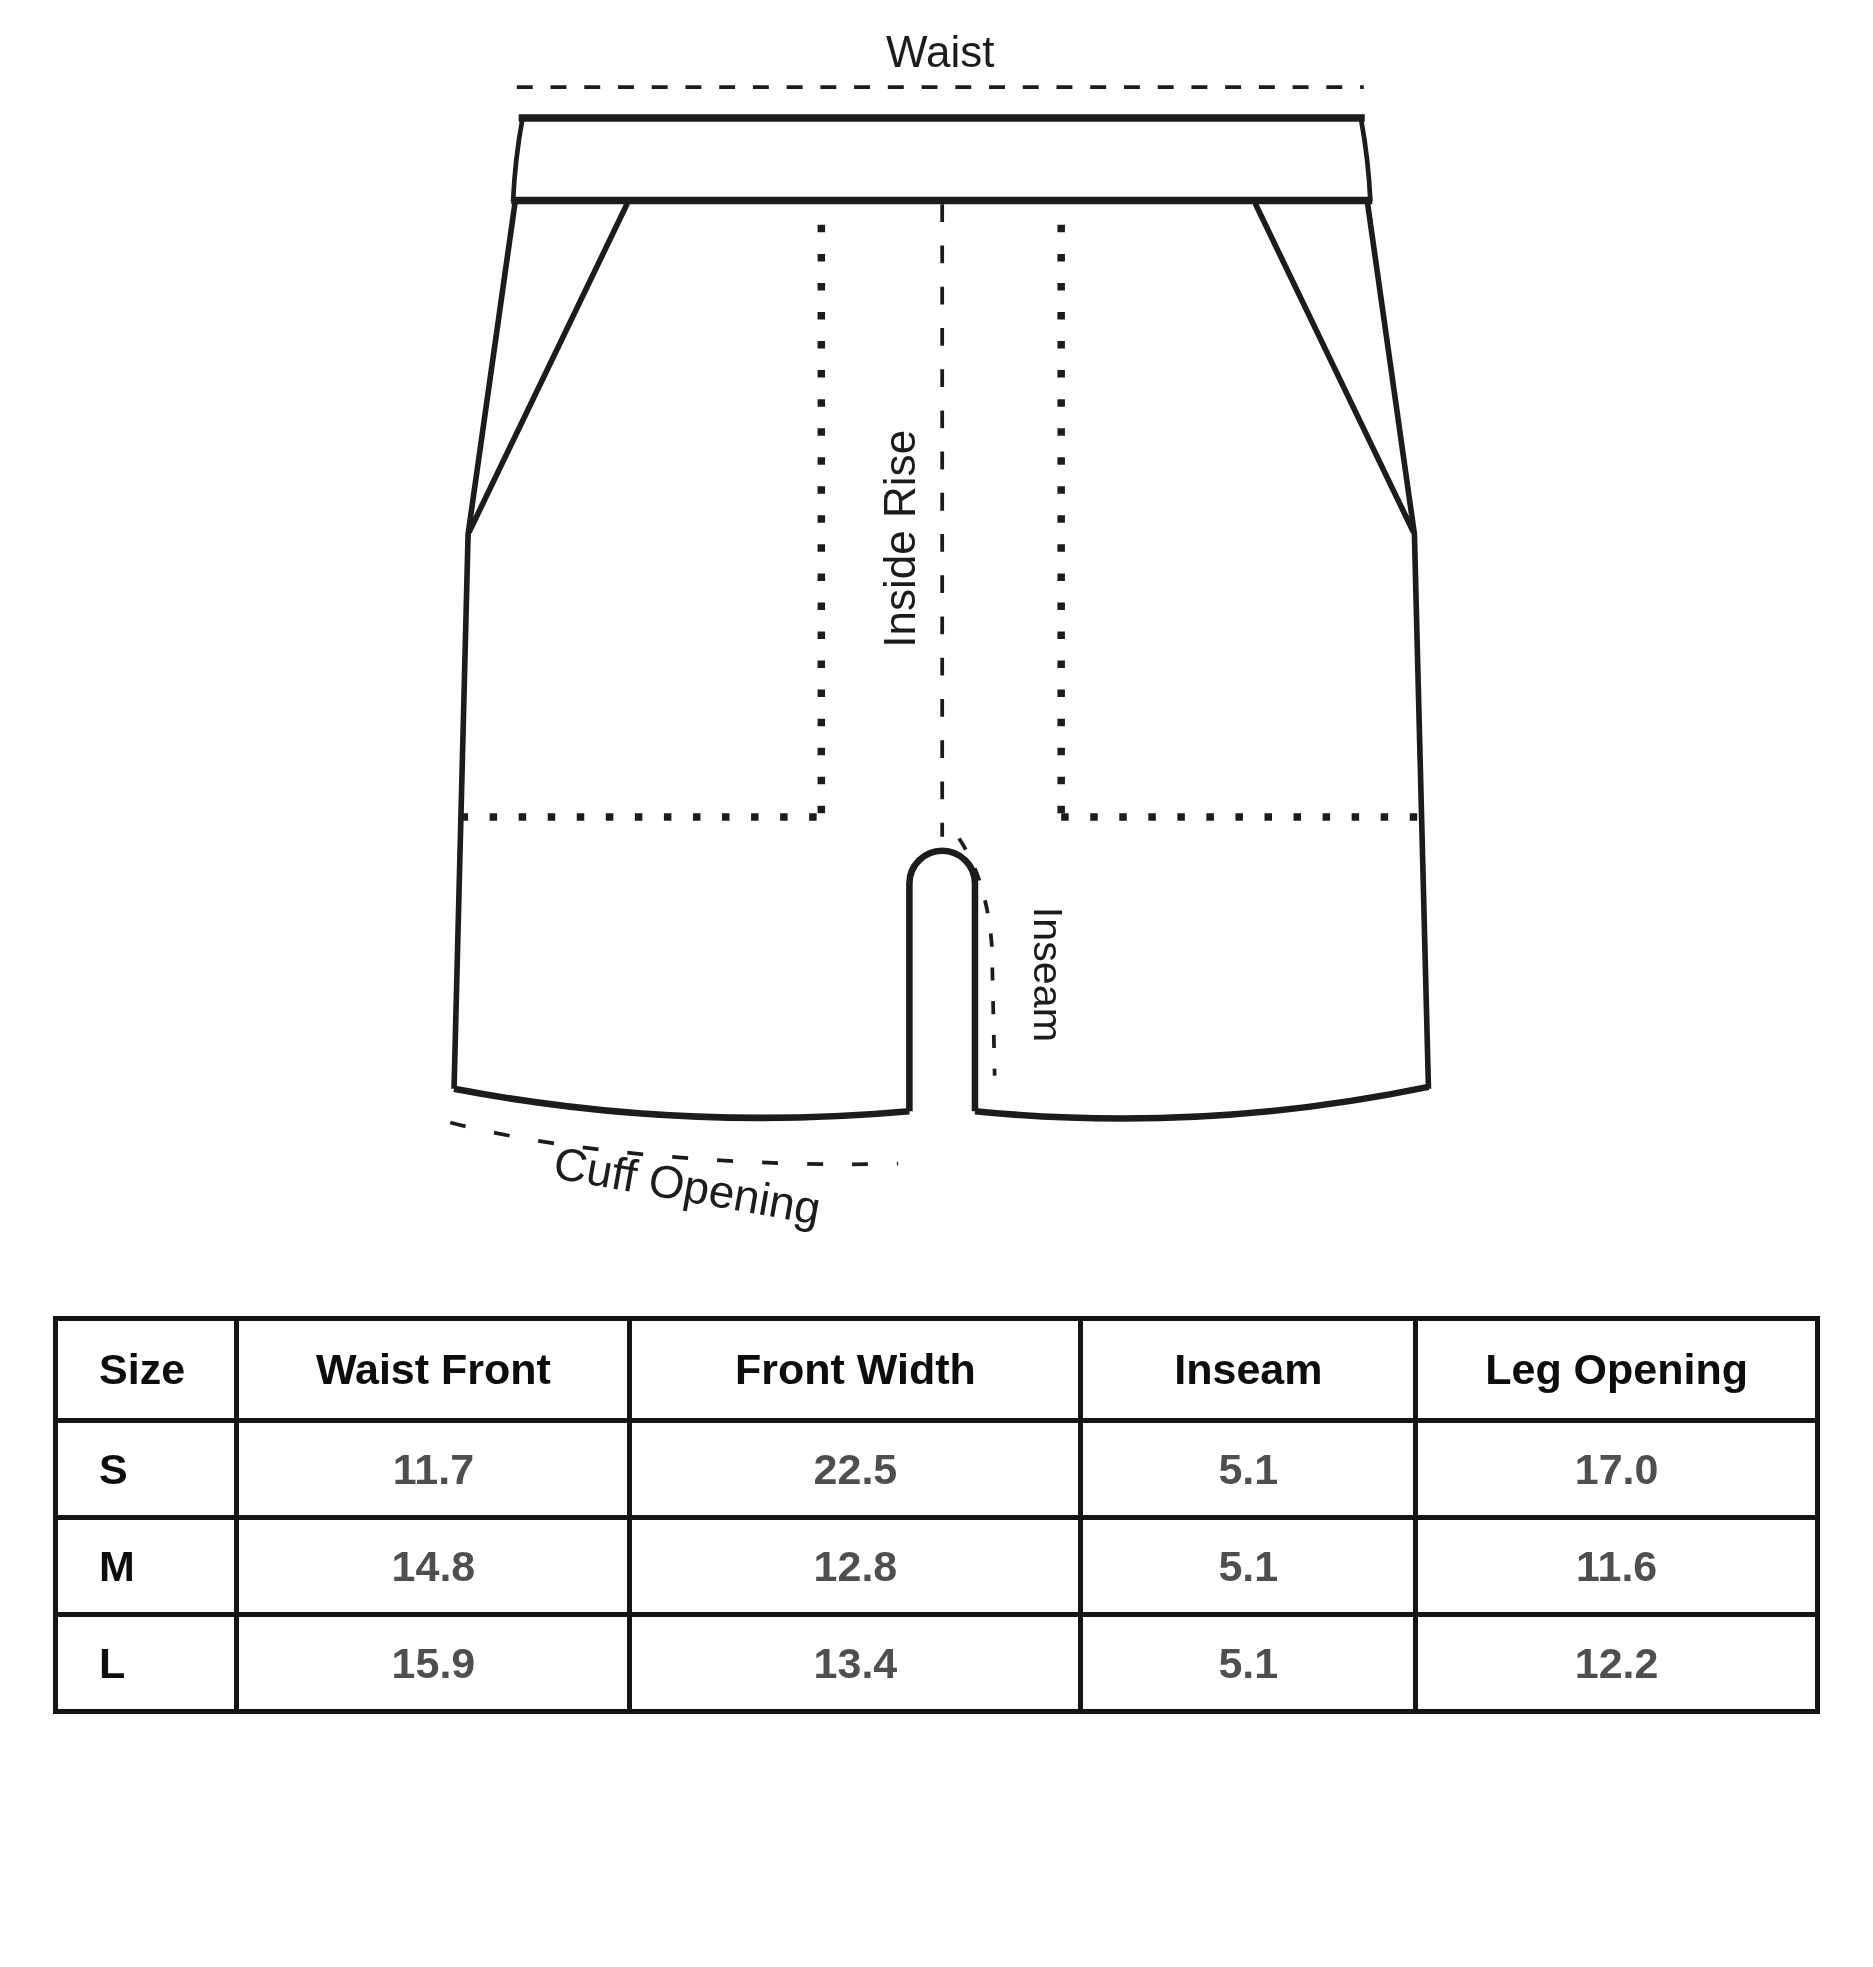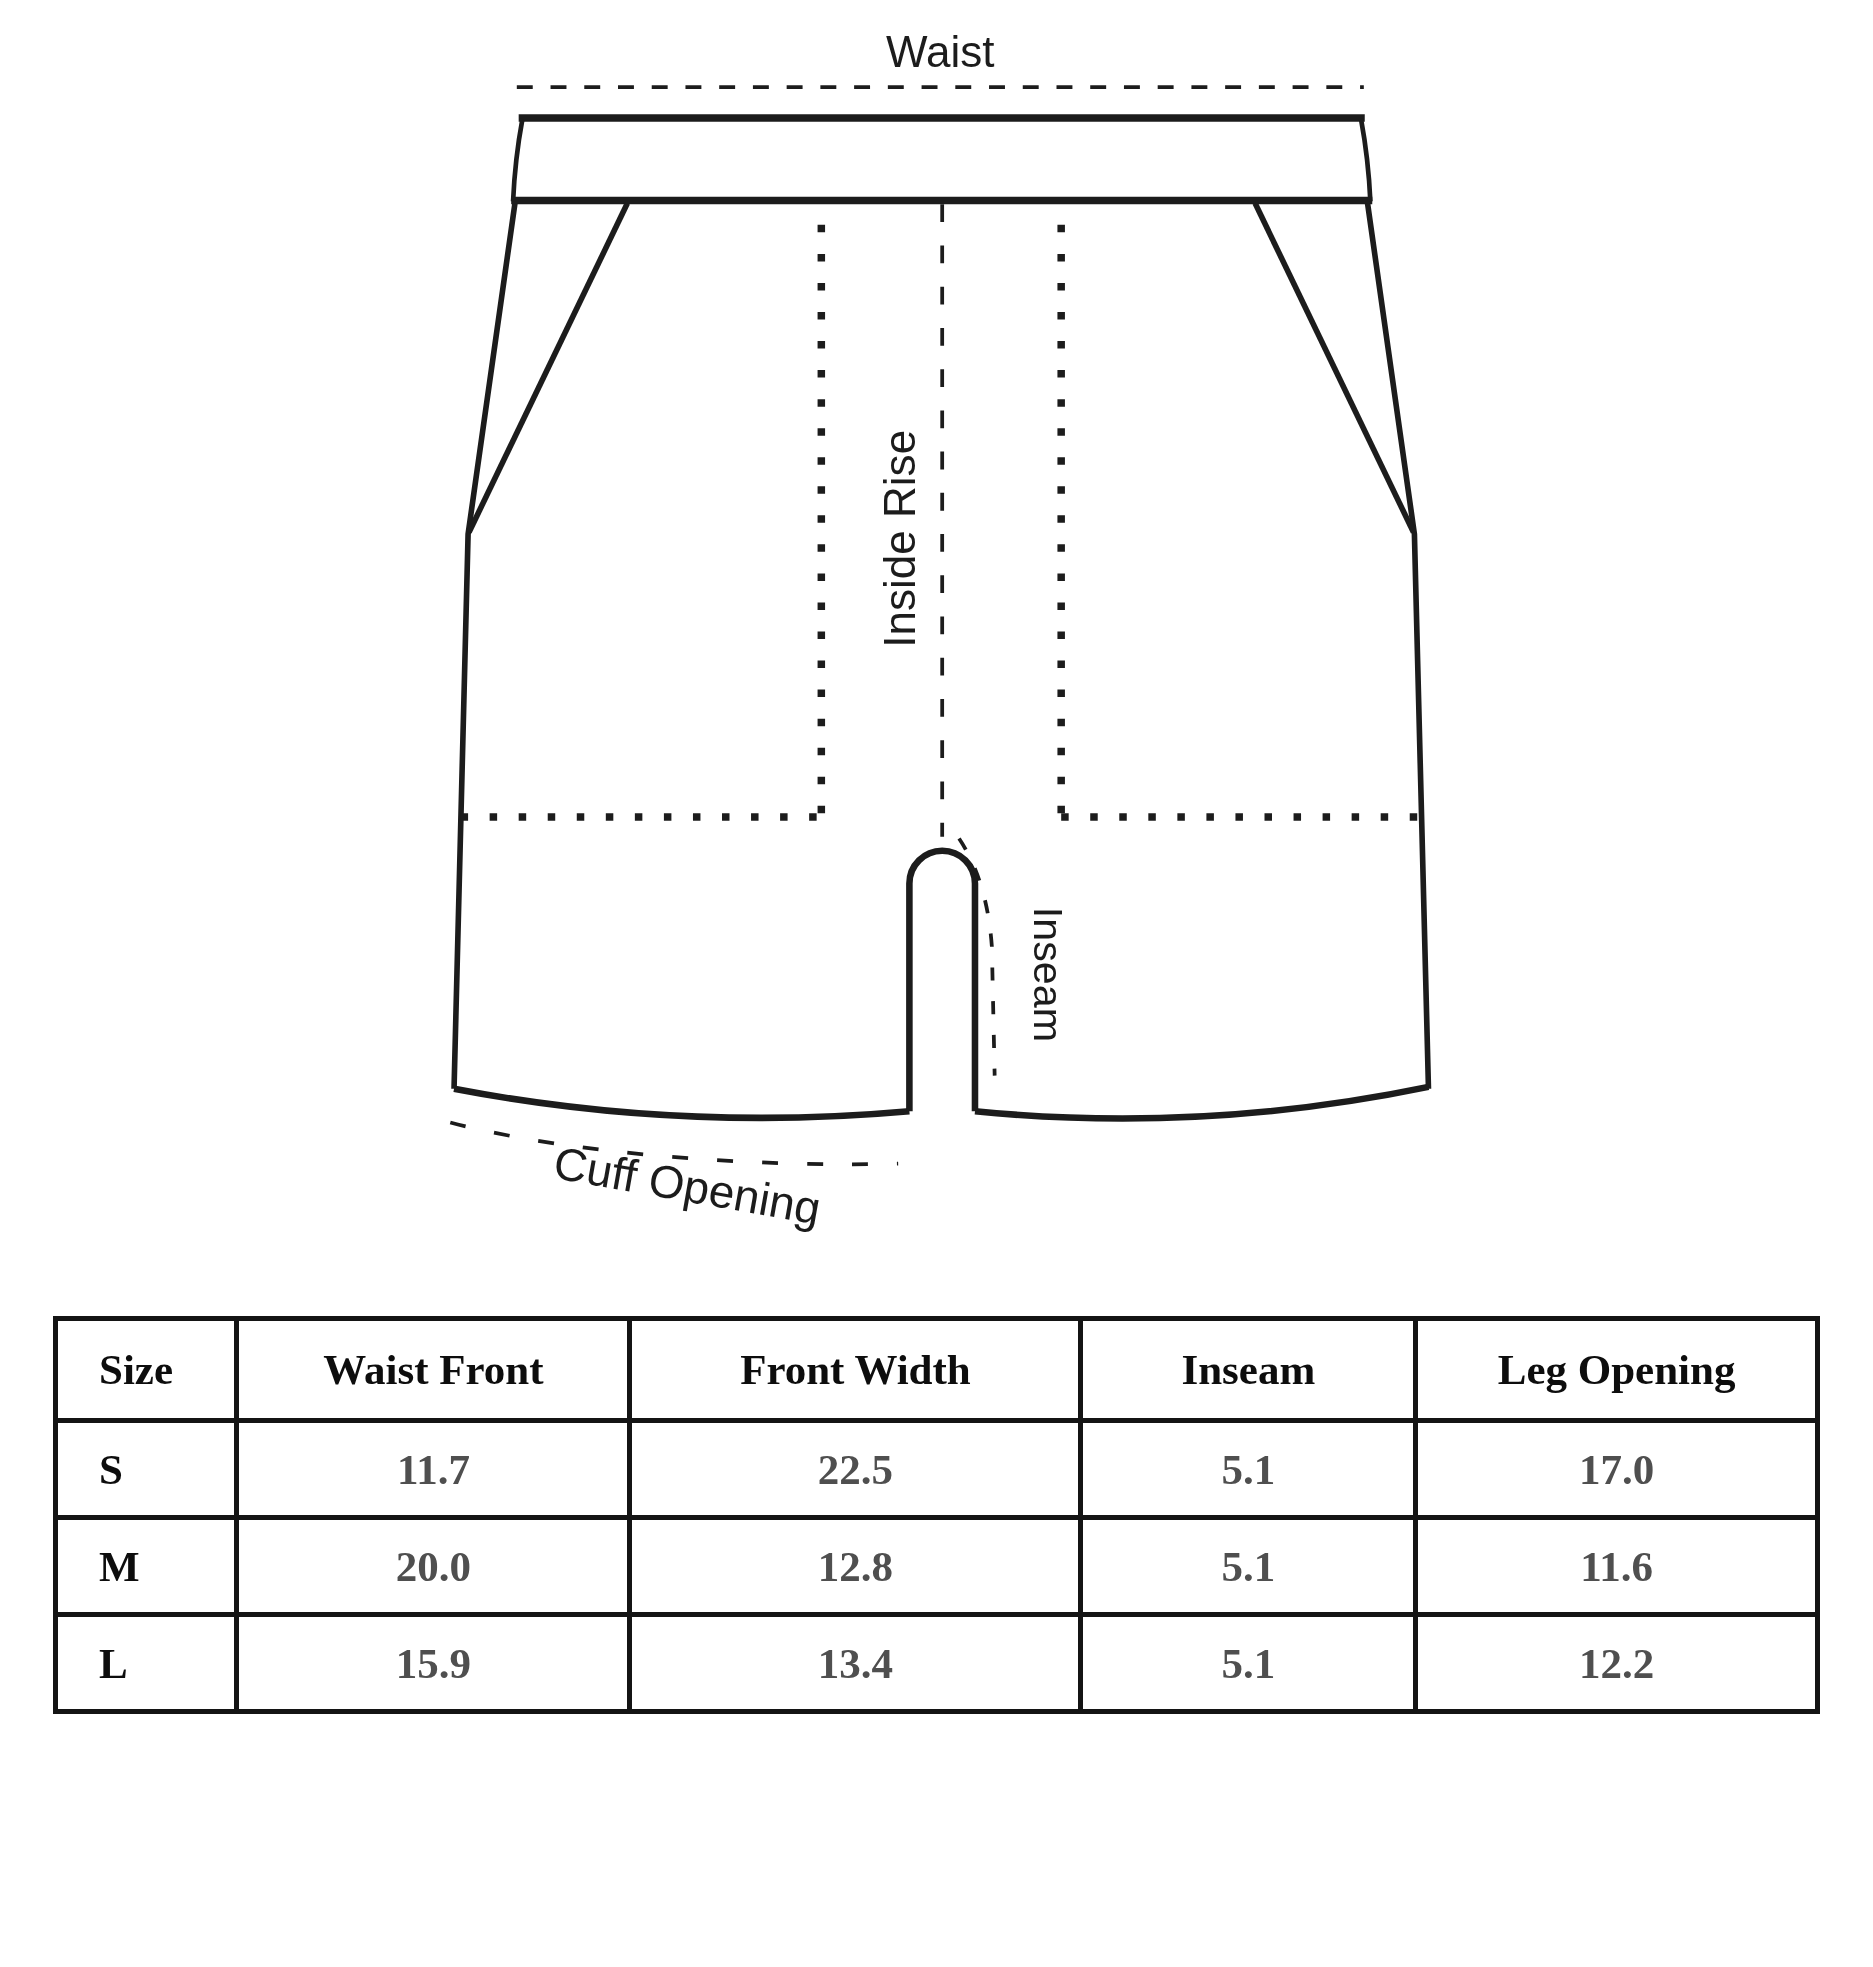--- a/index.html
+++ b/index.html
@@ -45,21 +45,20 @@
     background: #ffffff;
   }
   table.size-chart th,
   table.size-chart td {
     border: 5.6px solid #141414;
     text-align: center;
     vertical-align: middle;
     font-size: 43px;
     line-height: 1;
     padding: 0;
-    font-family: Liberation Serif, serif;
   }
   table.size-chart th {
     height: 97px;
     font-weight: 700;
     color: #0d0d0d;
   }
   table.size-chart td {
     height: 92px;
     font-weight: 600;
     color: #4f4f4f;
@@ -142,21 +141,21 @@
     <tbody>
       <tr>
         <td class="col-size">S</td>
         <td>11.7</td>
         <td>22.5</td>
         <td>5.1</td>
         <td>17.0</td>
       </tr>
       <tr>
         <td class="col-size">M</td>
-        <td>20.0</td>
+        <td>14.8</td>
         <td>12.8</td>
         <td>5.1</td>
         <td>11.6</td>
       </tr>
       <tr>
         <td class="col-size">L</td>
         <td>15.9</td>
         <td>13.4</td>
         <td>5.1</td>
         <td>12.2</td>

